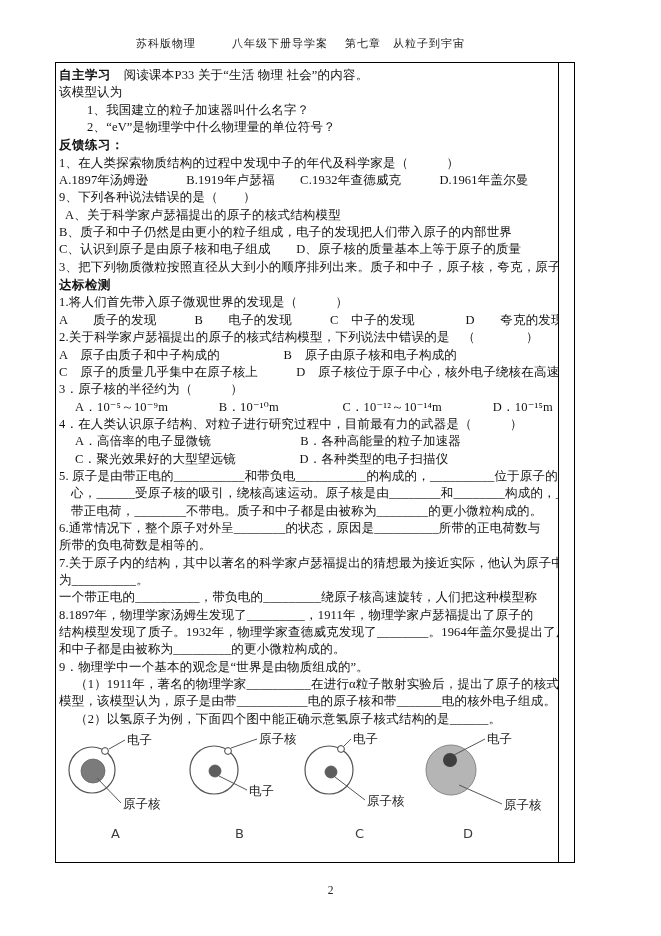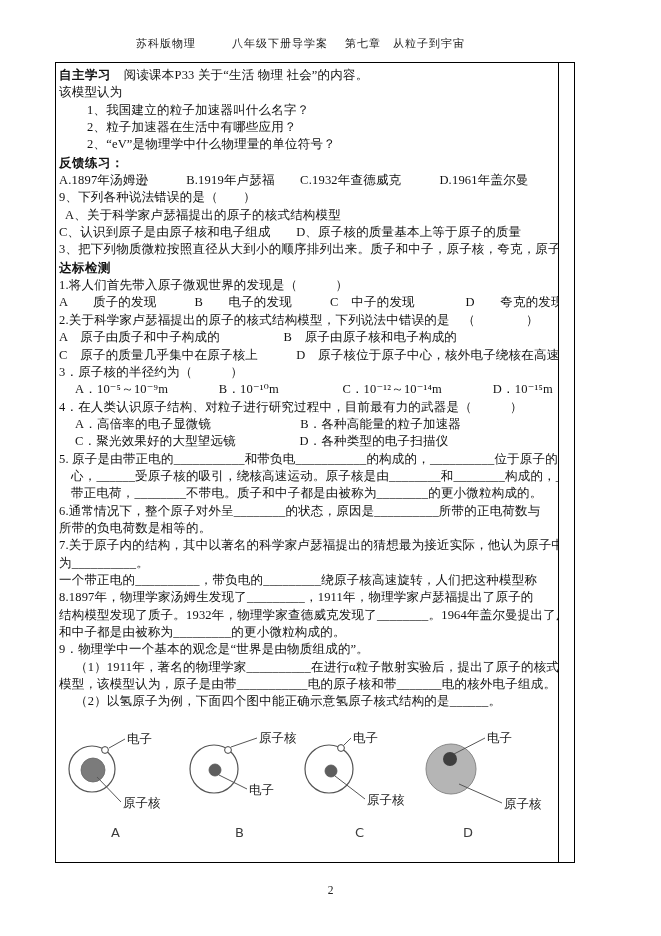--- a/index.html
+++ b/index.html
@@ -43,21 +43,21 @@
     white-space:pre;
     color:#111;
     letter-spacing:0.2px;
   }
   .ln b {
     font-family:"DejaVu Sans","Liberation Sans",sans-serif;
     font-weight:bold;
     letter-spacing:0.5px;
   }
 
-  .diagram-row { margin-top:18px;text-decoration:underline; }
+  .diagram-row { margin-top:2px;text-decoration:underline; }
   svg text {
     font-family:"Liberation Serif","DejaVu Serif",serif;
     font-size:12.5px; fill:#1a1a1a;
   }
   svg text.letter {
     font-family:"DejaVu Sans","Liberation Sans",sans-serif;
     font-size:13px; fill:#3c3c3c;
   }
 
   .page-number {
@@ -73,26 +73,27 @@
   <span class="ph-title">八年级下册导学案</span>
   <span class="ph-chapter">第七章　从粒子到宇宙</span>
 </div>
 
 <div class="sheet">
   <div class="main-cell">
     <div id="lines">
         <p class="ln"><b>自主学习</b><span>　阅读课本P33 关于“生活 物理 社会”的内容。</span></p>
         <p class="ln"><span>该模型认为</span></p>
         <p class="ln" style="padding-left: 28px; font-family: Liberation Serif, serif;"><span>1、我国建立的粒子加速器叫什么名字？</span></p>
-        <p class="ln" style="padding-left: 28px;"><span>2、粒子加速器在生活中有哪些应用？</span></p>
         <p class="ln" style="padding-left: 28px;"><span>2、“eV”是物理学中什么物理量的单位符号？</span></p>
         <p class="ln"><b>反馈练习：</b></p>
+        <p class="ln"><span>1、在人类探索物质结构的过程中发现中子的年代及科学家是（　　　）</span></p>
         <p class="ln"><span>A.1897年汤姆逊　　　B.1919年卢瑟福　　C.1932年查德威克　　　D.1961年盖尔曼</span></p>
         <p class="ln"><span>9、下列各种说法错误的是（　　）</span></p>
         <p class="ln" style="padding-left: 6px;"><span>A、关于科学家卢瑟福提出的原子的核式结构模型</span></p>
+        <p class="ln"><span>B、质子和中子仍然是由更小的粒子组成，电子的发现把人们带入原子的内部世界</span></p>
         <p class="ln"><span>C、认识到原子是由原子核和电子组成　　D、原子核的质量基本上等于原子的质量</span></p>
         <p class="ln"><span>3、把下列物质微粒按照直径从大到小的顺序排列出来。质子和中子，原子核，夸克，原子。</span></p>
         <p class="ln"><b>达标检测</b></p>
         <p class="ln"><span>1.将人们首先带入原子微观世界的发现是（　　　）</span></p>
         <p class="ln"><span>A　　质子的发现　　　B　　电子的发现　　　C　中子的发现　　　　D　　夸克的发现</span></p>
         <p class="ln"><span>2.关于科学家卢瑟福提出的原子的核式结构模型，下列说法中错误的是　（　　　　）</span></p>
         <p class="ln"><span>A　原子由质子和中子构成的　　　　　B　原子由原子核和电子构成的</span></p>
         <p class="ln"><span>C　原子的质量几乎集中在原子核上　　　D　原子核位于原子中心，核外电子绕核在高速运动</span></p>
         <p class="ln"><span>3．原子核的半径约为（　　　）</span></p>
         <p class="ln" style="padding-left: 16px;"><span>A．10⁻⁵～10⁻⁹m　　　　B．10⁻¹⁰m　　　　　C．10⁻¹²～10⁻¹⁴m　　　　D．10⁻¹⁵m</span></p>

